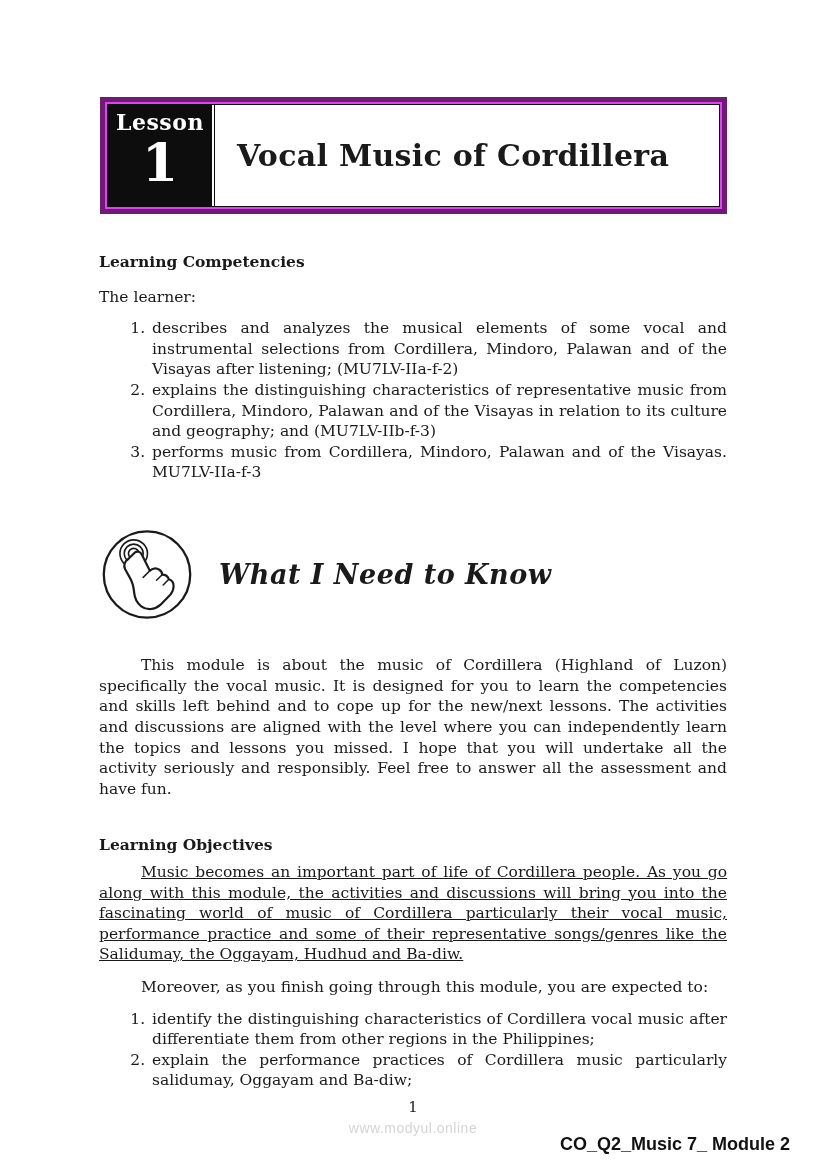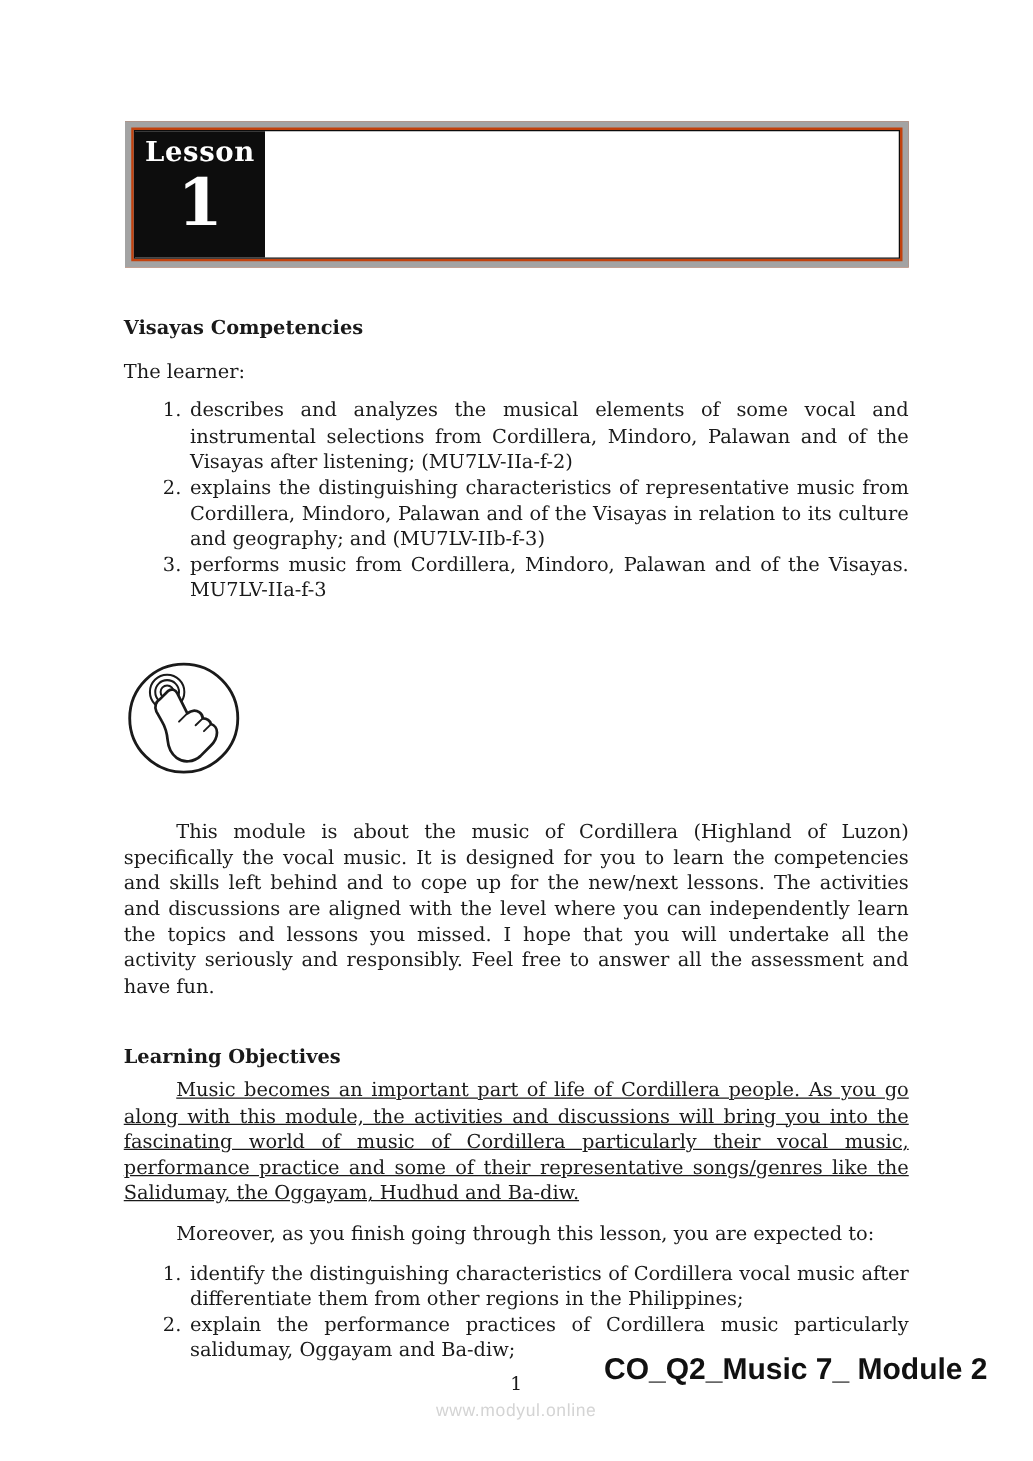--- a/index.html
+++ b/index.html
@@ -12,22 +12,22 @@
     background: #ffffff;
     font-family: "DejaVu Serif", "Liberation Serif", serif;
     color: #1a1a1a;
     overflow: hidden;
   }
   
   .lesson-box {
     position: absolute;
     left: 100px; top: 97px;
     width: 627px; height: 117px;
-    border: 5px solid #a3a3a3;
-    background: #c2410c;
+    border: 5px solid #701a75;
+    background: #d946ef;
     padding: 2px;
   }
   .lesson-box-inner {
     display: flex;
     width: 100%; height: 100%;
     border: 1px solid #0d0d0d;
     column-gap: 2px;
     background: #ffffff;
   }
   .lesson-cell {
@@ -127,44 +127,47 @@
     left: 0; top: 1120px;
     width: 826px;
     text-align: center;
     font-family: "Liberation Sans", sans-serif;
     font-size: 14px;
     color: #d4d4d4;
     letter-spacing: 0.5px;
   }
   .module-label {
     position: absolute;
-    right: 36px; top: 1082px;
+    right: 36px; top: 1134px;
     font-family: "Liberation Sans", sans-serif;
-    font-size: 24px;
+    font-size: 18px;
     font-weight: bold;
     color: #111111;
   }
 </style>
 </head>
 <body>
 
 <div class="page">
 
   <div class="lesson-box">
     <div class="lesson-box-inner">
       <div class="lesson-cell">
         <span class="lesson-label">Lesson</span>
         <span class="lesson-number">1</span>
       </div>
+      <div class="title-cell">
+        <span class="lesson-title">Vocal Music of Cordillera</span>
+      </div>
     </div>
   </div>
 
   <div class="content">
 
-    <div class="section-heading h-competencies body-text">Visayas Competencies</div>
+    <div class="section-heading h-competencies body-text">Learning Competencies</div>
     <div class="body-text intro-line">The learner:</div>
     <ol class="num-list">
       <li>describes and analyzes the musical elements of some vocal and instrumental selections from Cordillera, Mindoro, Palawan and of the Visayas after listening; (MU7LV-IIa-f-2)</li>
       <li>explains the distinguishing characteristics of representative music from Cordillera, Mindoro, Palawan and of the Visayas in relation to its culture and geography; and (MU7LV-IIb-f-3)</li>
       <li>performs music from Cordillera, Mindoro, Palawan and of the Visayas. MU7LV-IIa-f-3</li>
     </ol>
 
     <div class="icon-heading-row">
       <svg class="tap-icon" viewBox="0 0 100 100" aria-hidden="true">
         <circle cx="50" cy="50" r="45.5" fill="none" stroke="#1a1a1a" stroke-width="2.4"></circle>
@@ -175,27 +178,28 @@
                  C56,43.5 60,43 63,45 C65,46.3 66,48.2 66,50.2
                  C69,50.2 72,52 73,55 C76,56 78,59 78,62
                  C78,66.5 75.5,70.5 72.5,73.5 L64,82
                  C58.5,87 50,88 44,83.5 C39.5,80 37,74.5 36.5,69
                  C36,63 34.5,57.5 31.5,52.5 L27,44.5
                  C25,40.5 26.5,36 30,34 Z" fill="#ffffff" stroke="#1a1a1a" stroke-width="2.3" stroke-linejoin="round"></path>
         <path d="M53,46 L46,53" fill="none" stroke="#1a1a1a" stroke-width="1.6" stroke-linecap="round"></path>
         <path d="M66,50.2 L60,56" fill="none" stroke="#1a1a1a" stroke-width="1.6" stroke-linecap="round"></path>
         <path d="M73,55 L67,61" fill="none" stroke="#1a1a1a" stroke-width="1.6" stroke-linecap="round"></path>
       </svg>
+      <span class="banner-heading">What I Need to Know</span>
     </div>
 
     <p class="body-text para">This module is about the music of Cordillera (Highland of Luzon) specifically the vocal music. It is designed for you to learn the competencies and skills left behind and to cope up for the new/next lessons. The activities and discussions are aligned with the level where you can independently learn the topics and lessons you missed. I hope that you will undertake all the activity seriously and responsibly. Feel free to answer all the assessment and have fun.</p>
 
     <div class="section-heading h-objectives body-text">Learning Objectives</div>
     <p class="body-text para para-tight">Music becomes an important part of life of Cordillera people. As you go along with this module, the activities and discussions will bring you into the fascinating world of music of Cordillera particularly their vocal music, performance practice and some of their representative songs/genres like the Salidumay, the Oggayam, Hudhud and Ba-diw.</p>
-    <p class="body-text para para-oneline">Moreover, as you finish going through this lesson, you are expected to:</p>
+    <p class="body-text para para-oneline">Moreover, as you finish going through this module, you are expected to:</p>
     <ol class="num-list">
       <li>identify the distinguishing characteristics of Cordillera vocal music after differentiate them from other regions in the Philippines;</li>
       <li>explain the performance practices of Cordillera music particularly salidumay, Oggayam and Ba-diw;</li>
     </ol>
 
   </div>
 
   <div class="page-number">1</div>
   <div class="watermark">www.modyul.online</div>
   <div class="module-label">CO_Q2_Music 7_ Module 2</div>

